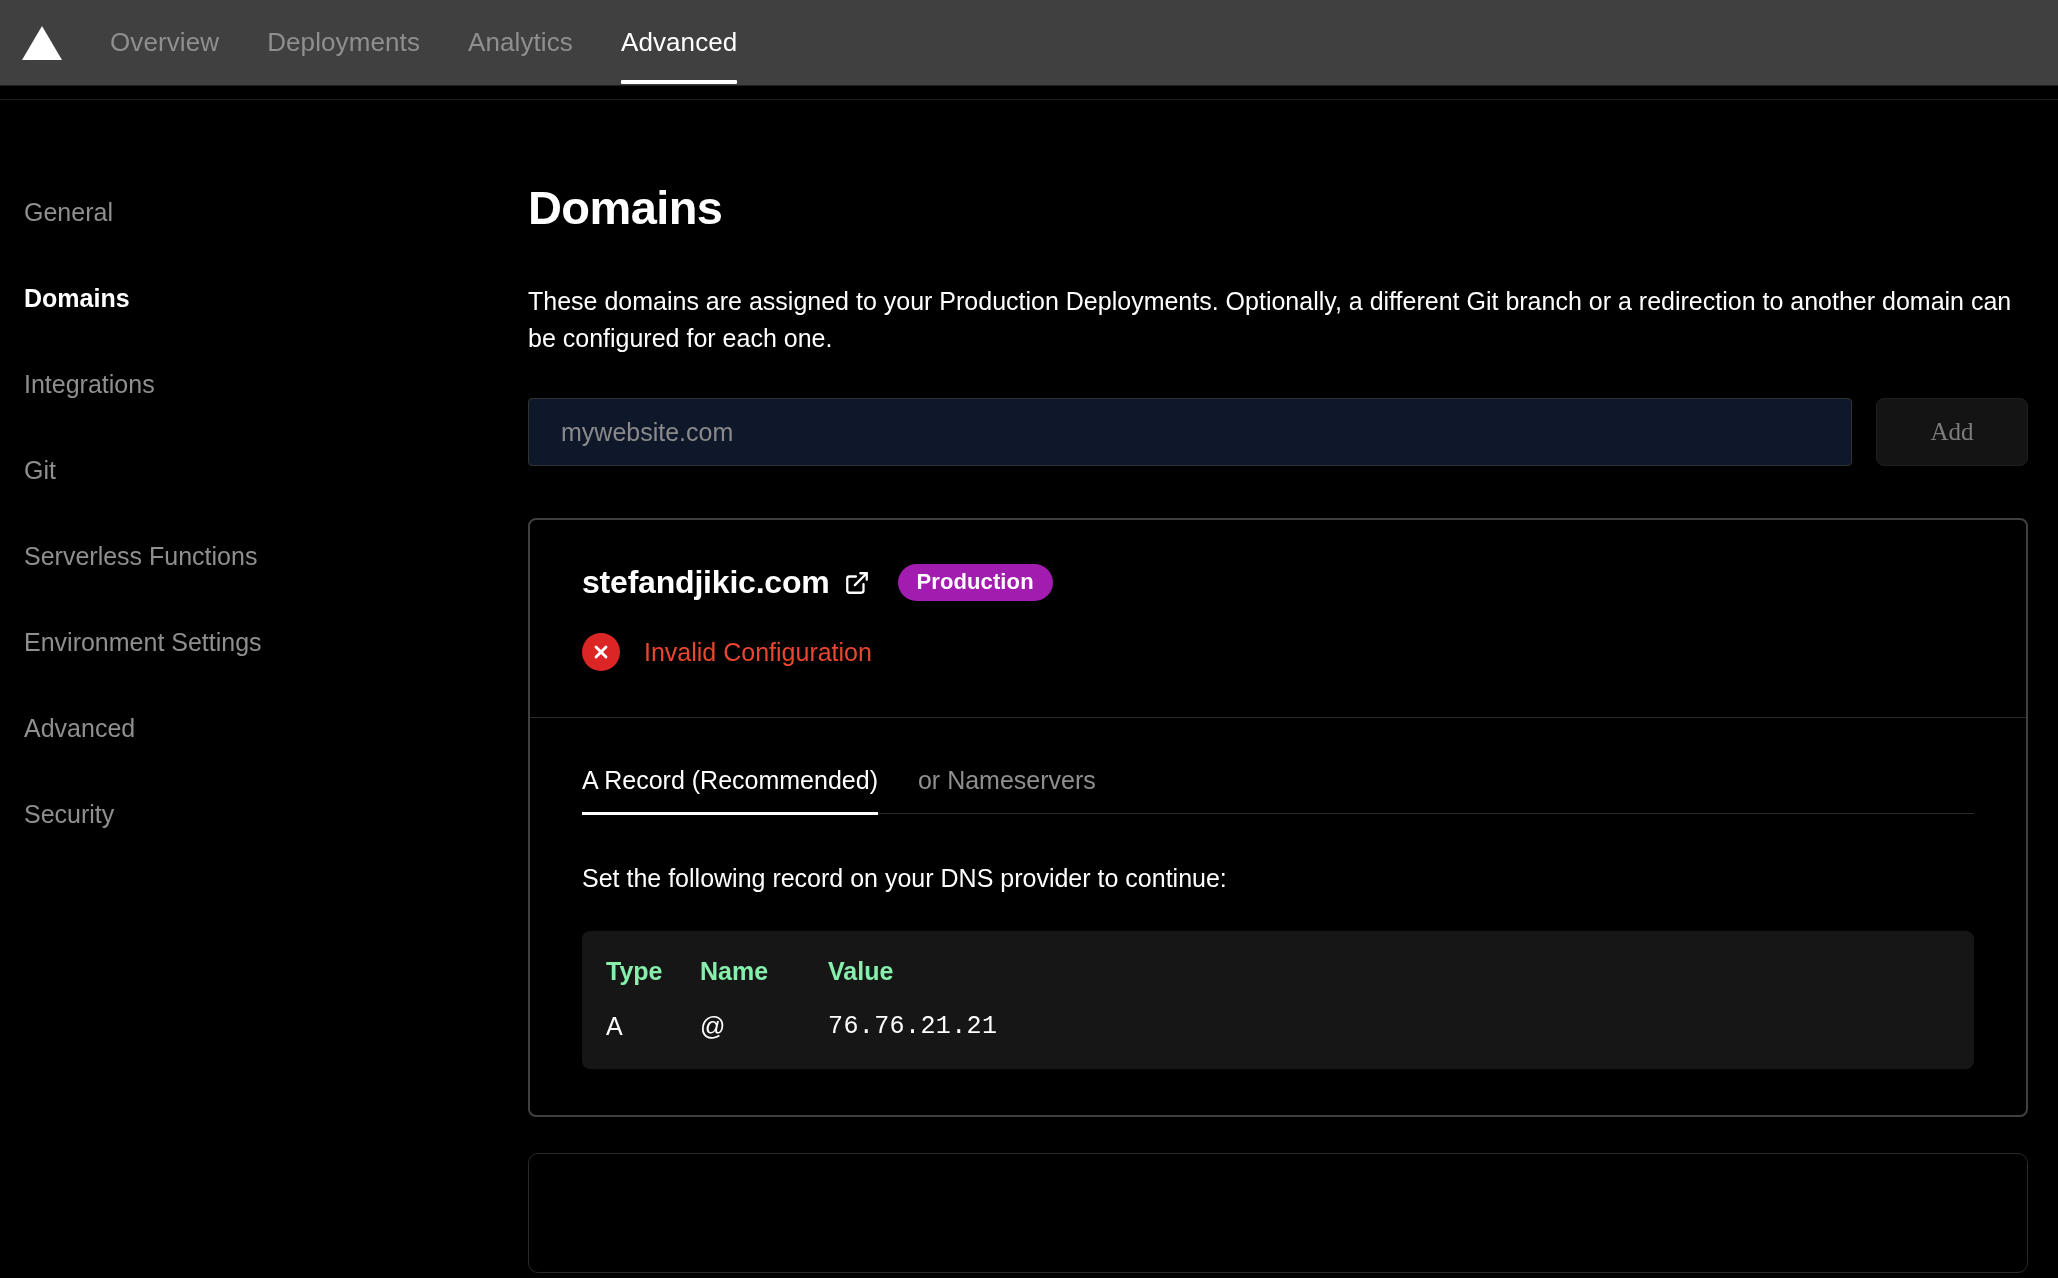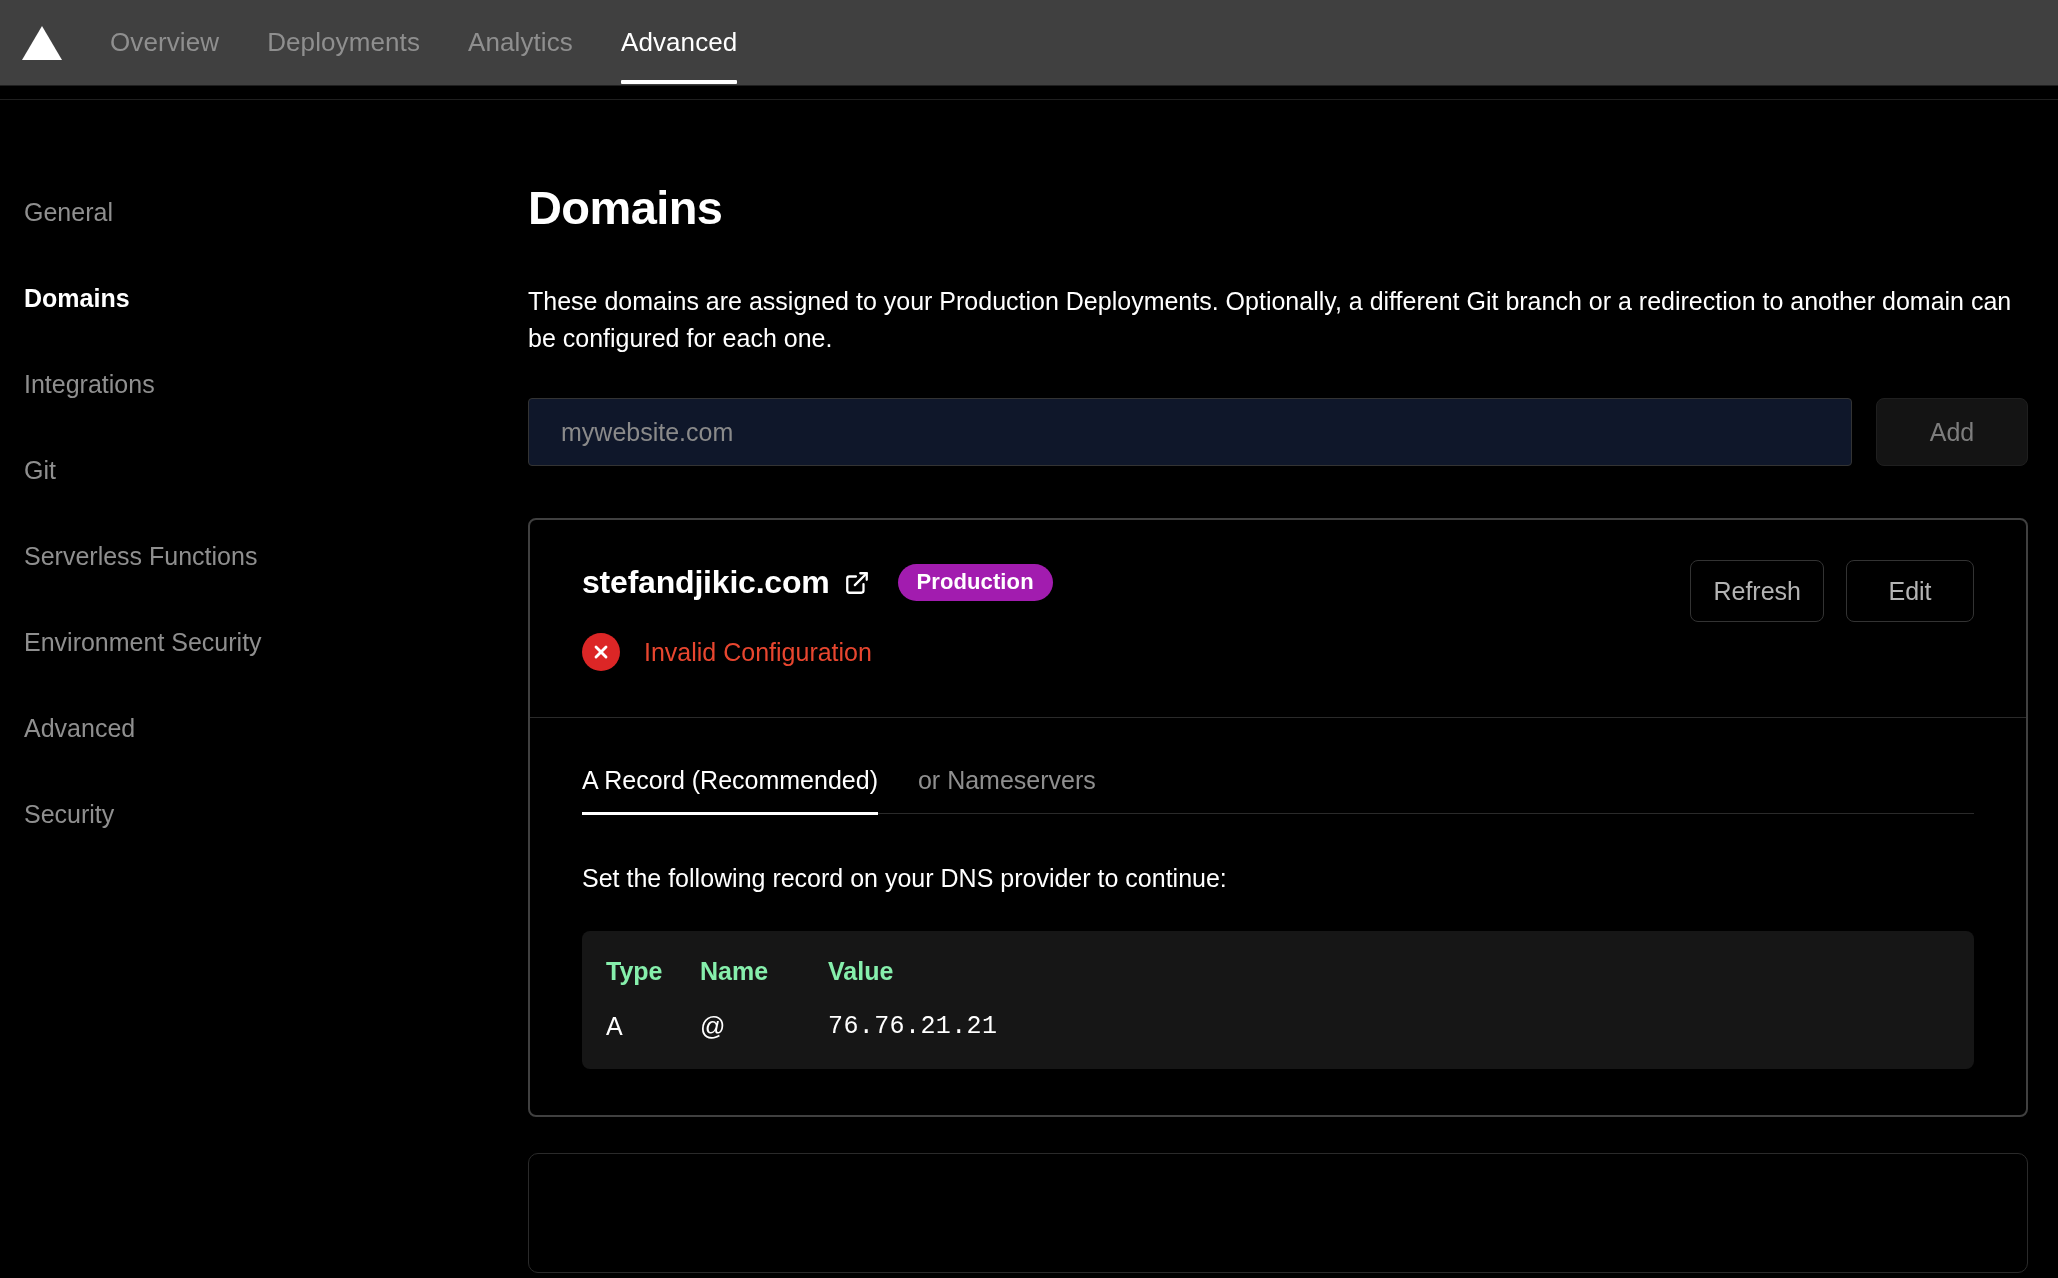--- a/index.html
+++ b/index.html
@@ -156,21 +156,21 @@
 
   .domain-input::placeholder { color: #8a8a8a; }
 
   .add-btn {
     width: 152px;
     height: 68px;
     background: #141414;
     border: 1px solid #1f1f1f;
     border-radius: 8px;
     color: #7d7d7d;
-    font-family: Liberation Sans, sans-serif;
+    font-family: Liberation Serif, serif;
     font-size: 25px;
     cursor: pointer;
   }
 
   
   .card {
     border: 2px solid #404040;
     border-radius: 8px;
     background: #000000;
     overflow: hidden;
@@ -371,21 +371,21 @@
     <div class="side-item">
       <span>Integrations</span>
     </div>
     <div class="side-item">
       <span>Git</span>
     </div>
     <div class="side-item">
       <span>Serverless Functions</span>
     </div>
     <div class="side-item">
-      <span>Environment Security</span>
+      <span>Environment Settings</span>
     </div>
     <div class="side-item">
       <span>Advanced</span>
     </div>
     <div class="side-item">
       <span>Security</span>
     </div>
   </div>
 
   <div class="main">
@@ -409,24 +409,20 @@
           <span class="ext-link">
             <svg width="26" height="26" viewBox="0 0 24 24" fill="none" stroke="#ffffff" stroke-width="2.1" stroke-linecap="round" stroke-linejoin="round">
               <path d="M18 13v6a2 2 0 0 1-2 2H5a2 2 0 0 1-2-2V8a2 2 0 0 1 2-2h6"></path>
               <polyline points="15 3 21 3 21 9"></polyline>
               <line x1="10" y1="14" x2="21" y2="3"></line>
             </svg>
           </span>
           <span class="badge">Production</span>
         </div>
 
-        <div class="head-actions">
-          <button class="ghost-btn">Refresh</button>
-          <button class="ghost-btn">Edit</button>
-        </div>
 
         <div class="status-row">
           <span class="err-icon">
             <svg width="20" height="20" viewBox="0 0 24 24" fill="none" stroke="#ffffff" stroke-width="3.4" stroke-linecap="round">
               <line x1="6" y1="6" x2="18" y2="18"></line>
               <line x1="18" y1="6" x2="6" y2="18"></line>
             </svg>
           </span>
           <span class="status-text">Invalid Configuration</span>
         </div>

